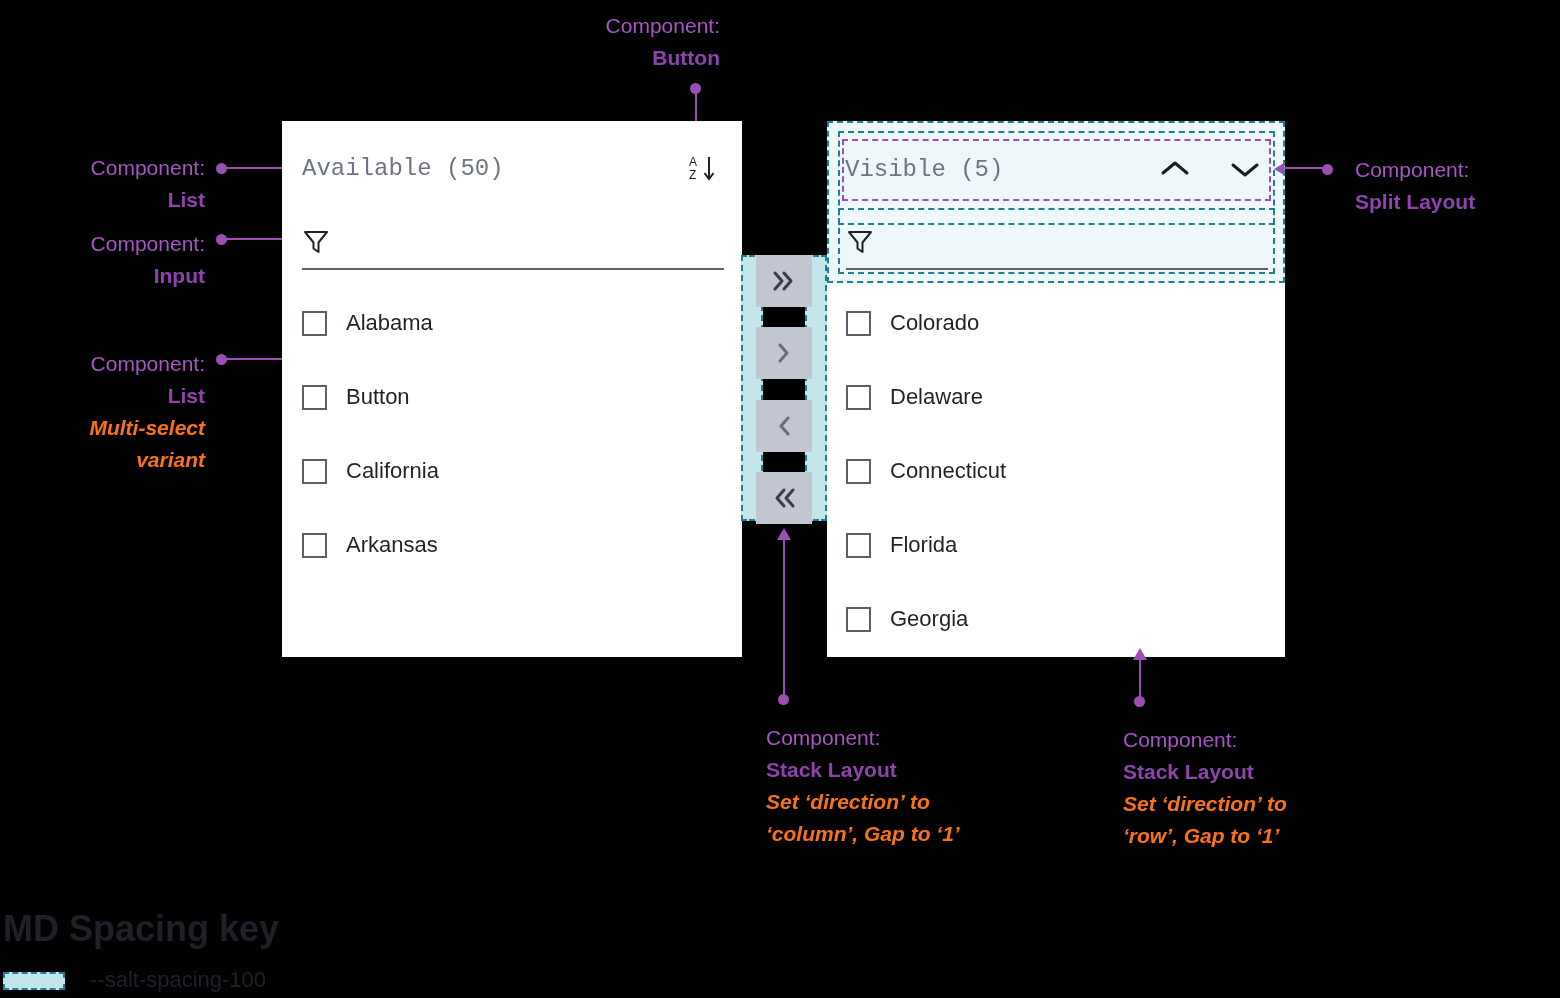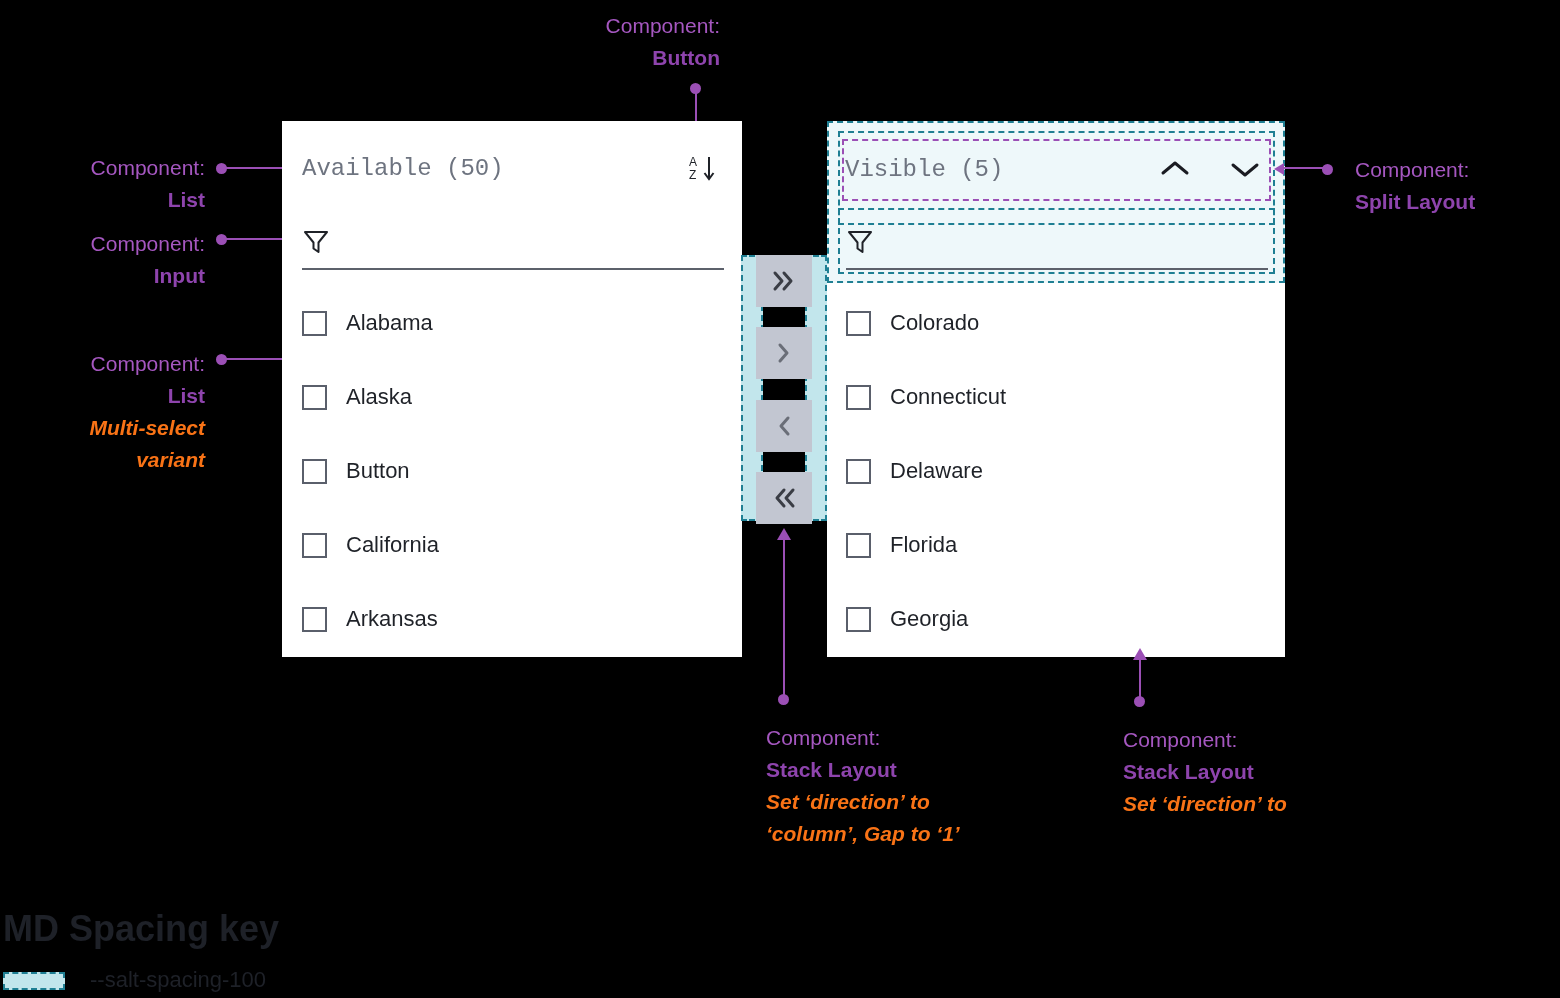--- a/index.html
+++ b/index.html
@@ -253,24 +253,20 @@
       <path d="M3 4 H25 L16.5 14.5 V24 L11.5 20.5 V14.5 Z" fill="none" stroke="#1F2228" stroke-width="2" stroke-linejoin="round"></path>
     </svg>
     <input type="text" style="flex: 1 1 0%; border: none; outline: none; background: transparent; font-size: 20px; font-family: &quot;Liberation Sans&quot;, sans-serif; color: rgb(31, 34, 40); margin-left: 10px;" placeholder="">
   </div>
   <div class="filter-underline" style="left:302px; top:268px; width:422px;"></div>
 
   <div class="list" style="left:302px; top:286px; width:420px;">
     <div class="list-item">
       <span class="cbox"></span>
       <span class="li-label">Alabama</span>
-    </div>
-    <div class="list-item">
-      <span class="cbox"></span>
-      <span class="li-label">Alaska</span>
     </div>
     <div class="list-item">
       <span class="cbox"></span>
       <span class="li-label">Button</span>
     </div>
     <div class="list-item">
       <span class="cbox"></span>
       <span class="li-label">California</span>
     </div>
     <div class="list-item">
@@ -353,25 +349,25 @@
   </div>
   <div class="filter-underline" style="left:846px; top:268px; width:422px;"></div>
 
   <div class="list" style="left:846px; top:286px; width:420px;">
     <div class="list-item">
       <span class="cbox"></span>
       <span class="li-label">Colorado</span>
     </div>
     <div class="list-item">
       <span class="cbox"></span>
+      <span class="li-label">Delaware</span>
+    </div>
+    <div class="list-item">
+      <span class="cbox"></span>
       <span class="li-label">Connecticut</span>
-    </div>
-    <div class="list-item">
-      <span class="cbox"></span>
-      <span class="li-label">Delaware</span>
     </div>
     <div class="list-item">
       <span class="cbox"></span>
       <span class="li-label">Florida</span>
     </div>
     <div class="list-item">
       <span class="cbox"></span>
       <span class="li-label">Georgia</span>
     </div>
   </div>
@@ -384,19 +380,20 @@
     <div class="strong">Split Layout</div>
   </div>
 
   <div class="arrow-u" style="left:1133px; top:648px;"></div>
   <div class="vline" style="left:1139px; top:658px; height:44px;"></div>
   <div class="dot" style="left:1134px; top:696px;"></div>
   <div class="anno left-align" style="left:1123px; top:724px; width:300px;">
     <div class="lead">Component:</div>
     <div class="strong">Stack Layout</div>
     <div class="ital">Set ‘direction’ to</div>
+    <div class="ital">‘row’, Gap to ‘1’</div>
   </div>
 
   <div class="key-title" style="left:3px; top:908px;">MD Spacing key</div>
   <div class="key-swatch" style="left:3px; top:972px; width:62px; height:18px;"></div>
   <div class="key-label" style="left:90px; top:967px;">--salt-spacing-100</div>
 
 </div>
 
 </body></html>

